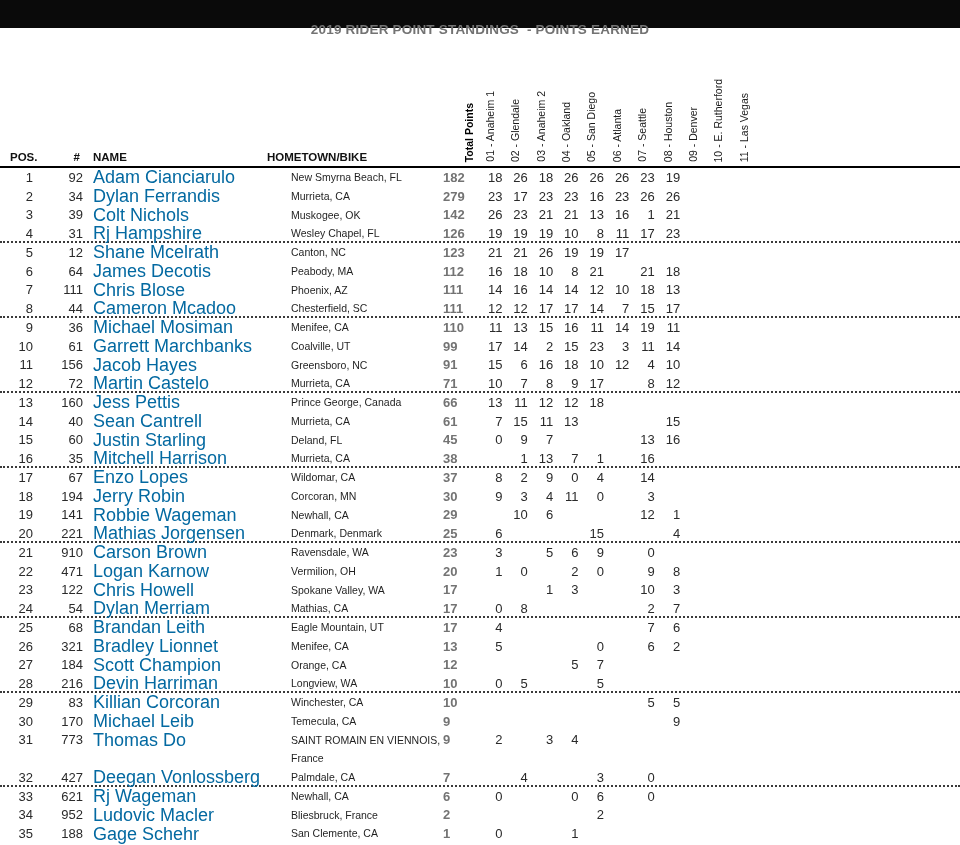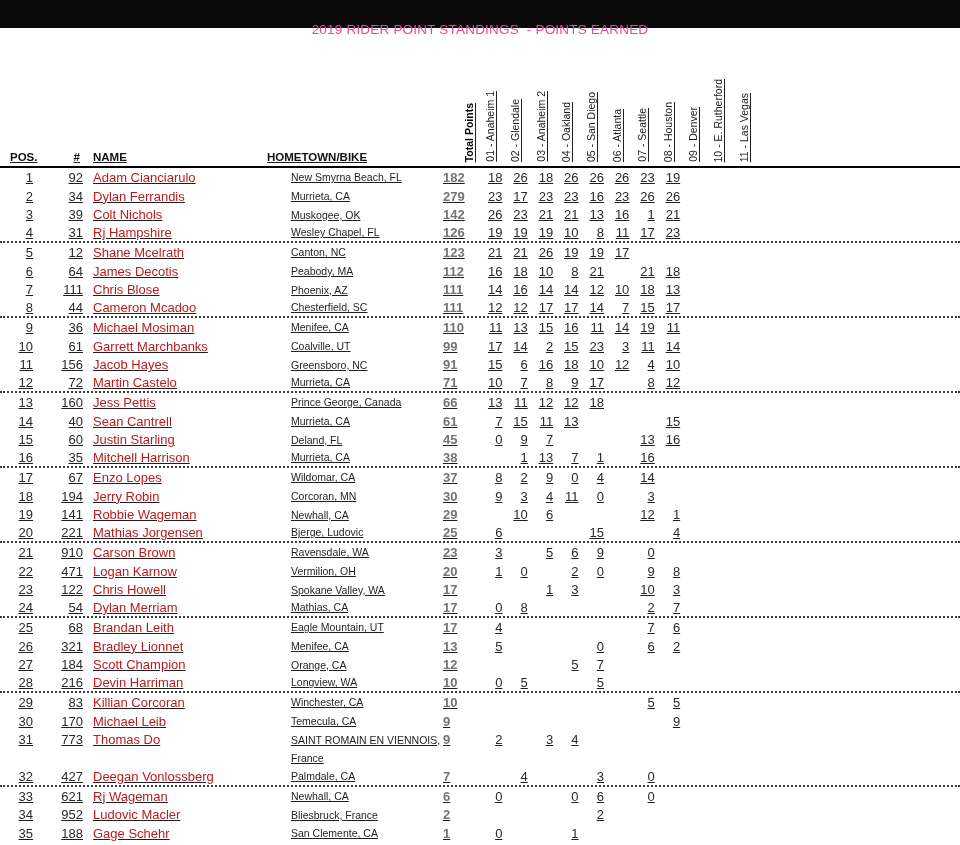--- a/index.html
+++ b/index.html
@@ -11,28 +11,27 @@
     color:#1f1f1f;
     overflow:hidden;
   }
   .titlebar{
     height:28px;width:100%;
     background:#0a0a0a;
     display:flex;align-items:center;justify-content:center;
     box-sizing:border-box;
   }
   .title{
-    color:#ec4899;font-weight:normal;font-size:13.5px;
+    color:#737373;font-weight:bold;font-size:13.5px;
     white-space:pre;letter-spacing:0.2px;margin-top:30px;
   }
   .rowgrid{
     display:grid;
     grid-template-columns:45px 43px 177px 178px 35px repeat(11, 25.4px) 1fr;
     box-sizing:border-box;
-    text-decoration:underline;
   }
   .headerrow{
     height:140px;
     border-bottom:2.5px solid #000000;
   }
   .hcell{
     display:flex;align-items:flex-end;
     font-weight:bold;font-size:11.5px;color:#111;
     padding-bottom:3px;box-sizing:border-box;
     overflow:visible;
@@ -58,21 +57,21 @@
   }
   .row.group-end{border-bottom:2px dotted #3a3a3a;}
   .row.tall{height:37.5px;align-items:flex-start;}
   .row.tall .cell{line-height:18.75px;}
   .cell{
     font-size:13px;line-height:1;color:#2a2a2a;
     box-sizing:border-box;white-space:nowrap;overflow:visible;
   }
   .cell.pos{text-align:right;padding-right:12px;}
   .cell.num{text-align:right;padding-right:5px;}
-  .cell.name{padding-left:5px;font-size:13px;color:#b91c1c;}
+  .cell.name{padding-left:5px;font-size:18px;color:#0369a1;}
   .cell.home{padding-left:2px;font-size:10.5px;color:#1f1f1f;margin-left:24px;}
   .cell.total{text-align:left;padding-right:3px;font-weight:bold;color:#737373;}
   .cell.round{text-align:right;padding-right:1px;}
 </style>
 </head>
 <body>
 
 <div class="page">
   <div class="titlebar">
     <span class="title">2019 RIDER POINT STANDINGS  - POINTS EARNED</span>
@@ -481,21 +480,21 @@
         <div class="cell round">1</div>
         <div class="cell round"></div>
         <div class="cell round"></div>
         <div class="cell round"></div>
         <div class="cell filler"></div>
       </div>
       <div class="row rowgrid group-end">
         <div class="cell pos">20</div>
         <div class="cell num">221</div>
         <div class="cell name">Mathias Jorgensen</div>
-        <div class="cell home">Bjerge, Ludovic</div>
+        <div class="cell home">Denmark, Denmark</div>
         <div class="cell total">25</div>
         <div class="cell round">6</div>
         <div class="cell round"></div>
         <div class="cell round"></div>
         <div class="cell round"></div>
         <div class="cell round">15</div>
         <div class="cell round"></div>
         <div class="cell round"></div>
         <div class="cell round">4</div>
         <div class="cell round"></div>

